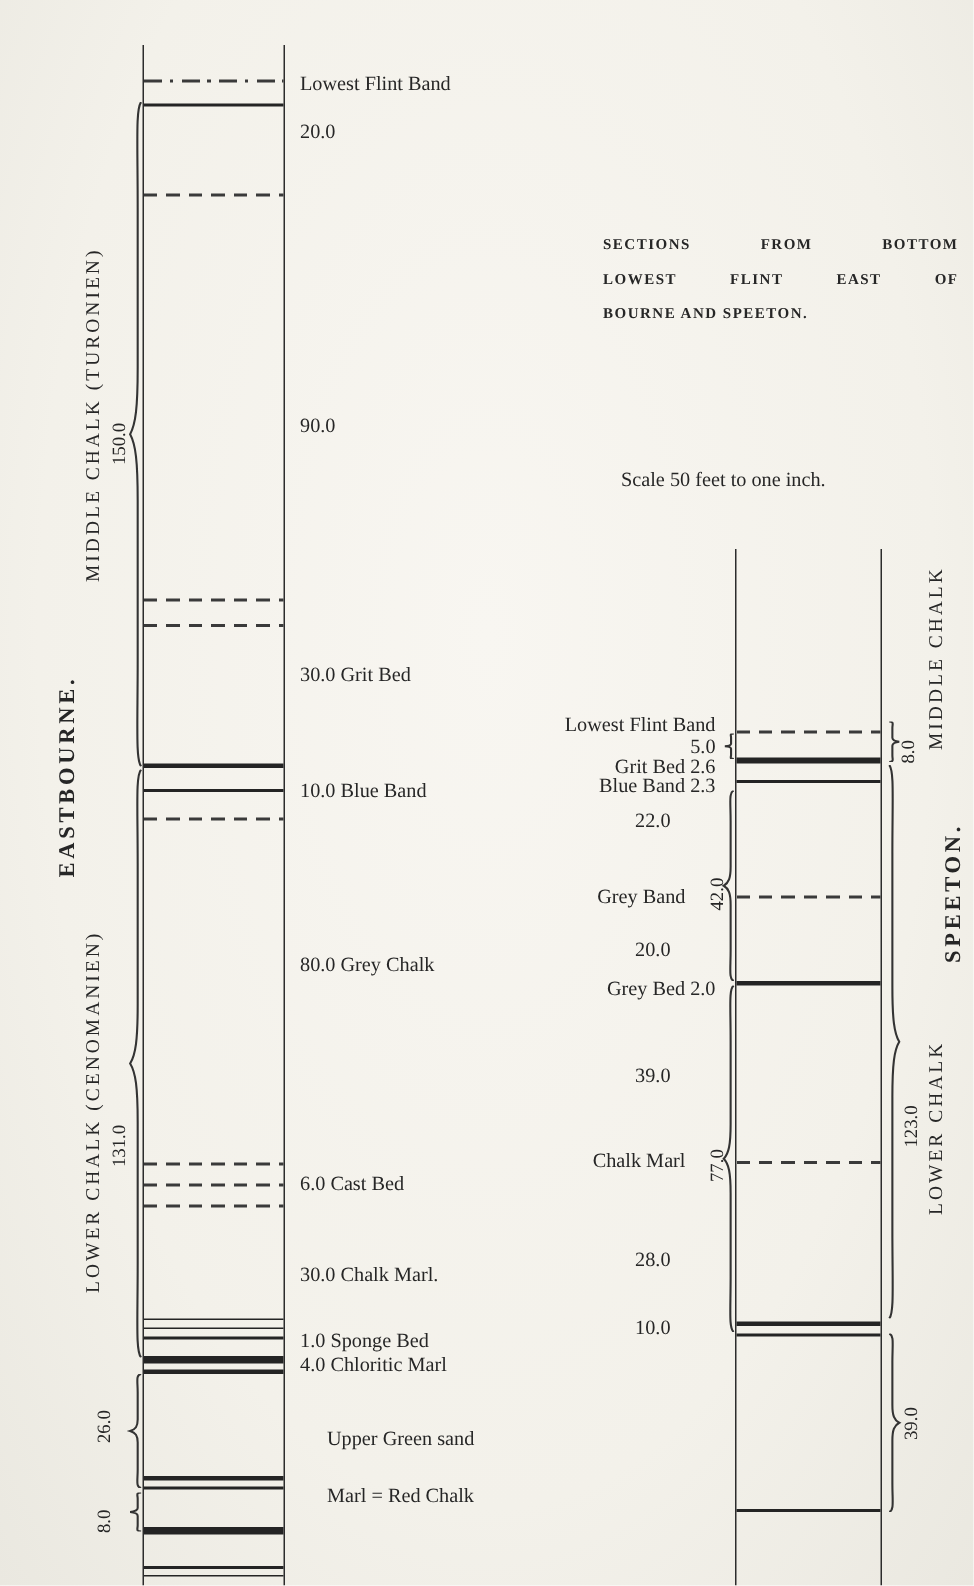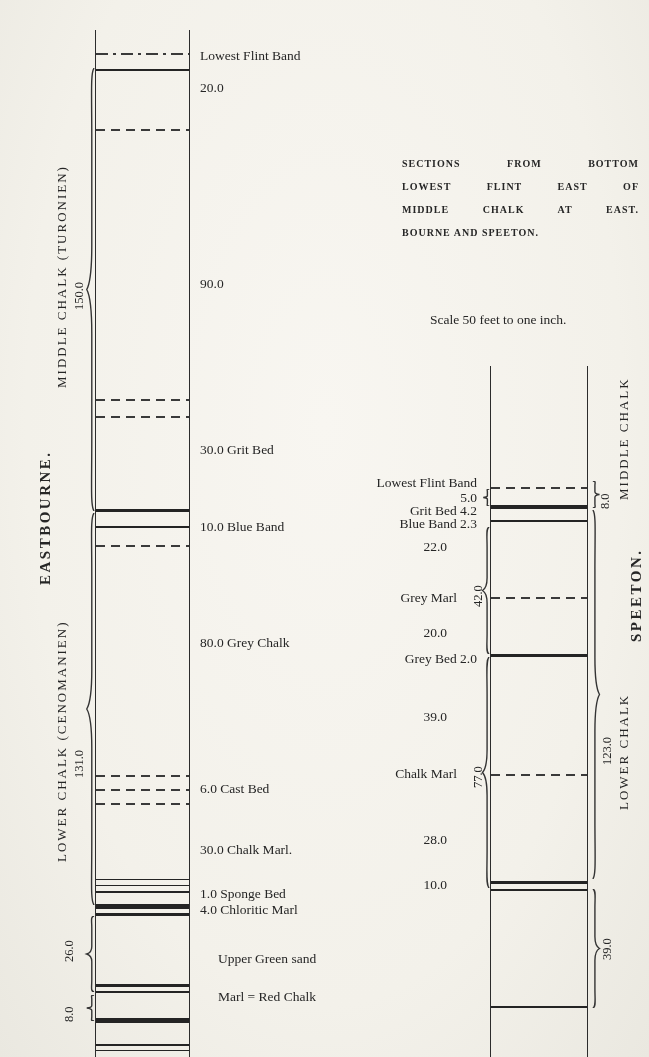--- a/index.html
+++ b/index.html
@@ -14,34 +14,33 @@
   .hl.dash { height:1.6px; background:repeating-linear-gradient(90deg,#3a3a3a 0 9px, transparent 9px 15px); }
   .hl.dashdot { height:1.6px; background:repeating-linear-gradient(90deg,#3a3a3a 0 12px, transparent 12px 17px, #3a3a3a 17px 19.5px, transparent 19.5px 25px); }
   .lbl { position:absolute; font-size:13.5px; line-height:15px; white-space:nowrap; }
   .ra { text-align:right; white-space:nowrap; }
   .rot { transform:rotate(-90deg); transform-origin:0 0; }
   .caps { letter-spacing:2px; font-size:13px; }
   .loc { font-weight:bold; font-size:15px; letter-spacing:2.5px; }
   .num { font-size:12.5px; }
   .title-block { position:absolute; left:402px; top:152px; width:237px; font-weight:bold; font-size:10px; line-height:23px; letter-spacing:1px; }
   .jl { text-align:justify; text-align-last:justify; }
-  .scale-note { position:absolute; left:414px; top:312px; font-size:13.5px;margin-left:16px; }
+  .scale-note { position:absolute; left:414px; top:312px; font-size:13.5px; }
   .brace { position:absolute; }
   .brace svg { display:block; width:100%; height:100%; }
   .redchalk { position:absolute; text-align:center; font-size:13.5px; line-height:14.5px; }
 </style>
 </head>
 <body>
 
 <div class="page">
 
   <div class="title-block">
     <div class="jl">SECTIONS FROM BOTTOM</div>
     <div class="jl">LOWEST FLINT EAST OF</div>
-    <div class="jl">MIDDLE CHALK AT EAST.</div>
     <div>BOURNE AND SPEETON.</div>
   </div>
   <div class="scale-note">Scale 50 feet to one inch.</div>
 
   <div class="vline" style="left:95px;top:30px;height:1027px"></div>
   <div class="vline" style="left:189px;top:30px;height:1027px"></div>
 
   <div class="hl dashdot" style="left:96px;top:53px;width:93px"></div>
   <div class="hl solid" style="left:96px;top:69px;width:93px;height:2px"></div>
   <div class="hl dash" style="left:96px;top:129px;width:93px"></div>
@@ -155,24 +154,24 @@
   <div class="lbl rot num" style="left:471px;top:788px">77.0</div>
   <div class="lbl rot num" style="left:598px;top:509px">8.0</div>
   <div class="lbl rot caps" style="left:616px;top:500px">MIDDLE CHALK</div>
   <div class="lbl rot loc" style="left:629px;top:642px">SPEETON.</div>
   <div class="lbl rot num" style="left:600px;top:765px">123.0</div>
   <div class="lbl rot caps" style="left:616px;top:810px">LOWER CHALK</div>
   <div class="lbl rot num" style="left:600px;top:960px">39.0</div>
 
   <div class="lbl ra" style="left:337px;top:475px;width:140px">Lowest Flint Band</div>
   <div class="lbl ra" style="left:337px;top:490px;width:140px">5.0</div>
-  <div class="lbl ra" style="left:337px;top:503px;width:140px">Grit Bed 4.2</div>
+  <div class="lbl ra" style="left:337px;top:503px;width:140px">Grit Bed 2.6</div>
   <div class="lbl ra" style="left:337px;top:516px;width:140px">Blue Band 2.3</div>
   <div class="lbl ra" style="left:337px;top:539px;width:110px">22.0</div>
-  <div class="lbl ra" style="left:327px;top:590px;width:130px">Grey Marl</div>
+  <div class="lbl ra" style="left:327px;top:590px;width:130px">Grey Band</div>
   <div class="lbl ra" style="left:337px;top:625px;width:110px">20.0</div>
   <div class="lbl ra" style="left:337px;top:651px;width:140px">Grey Bed 2.0</div>
   <div class="lbl ra" style="left:337px;top:709px;width:110px">39.0</div>
   <div class="lbl ra" style="left:327px;top:766px;width:130px">Chalk Marl</div>
   <div class="lbl ra" style="left:337px;top:832px;width:110px">28.0</div>
   <div class="lbl ra" style="left:337px;top:877px;width:110px">10.0</div>
 
 
 </div>
 

